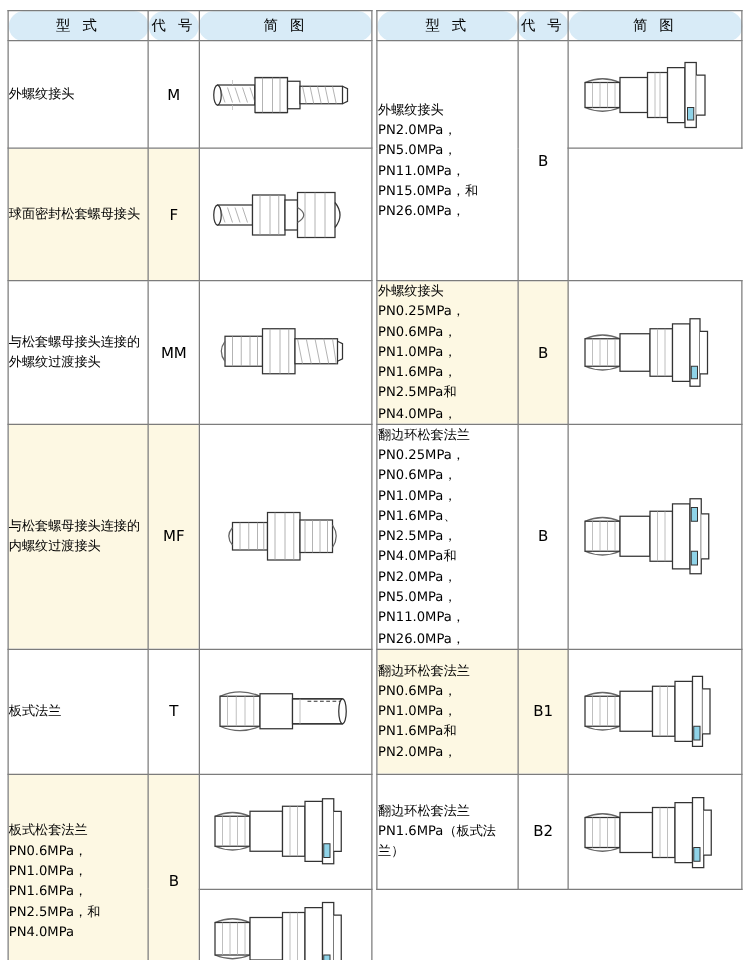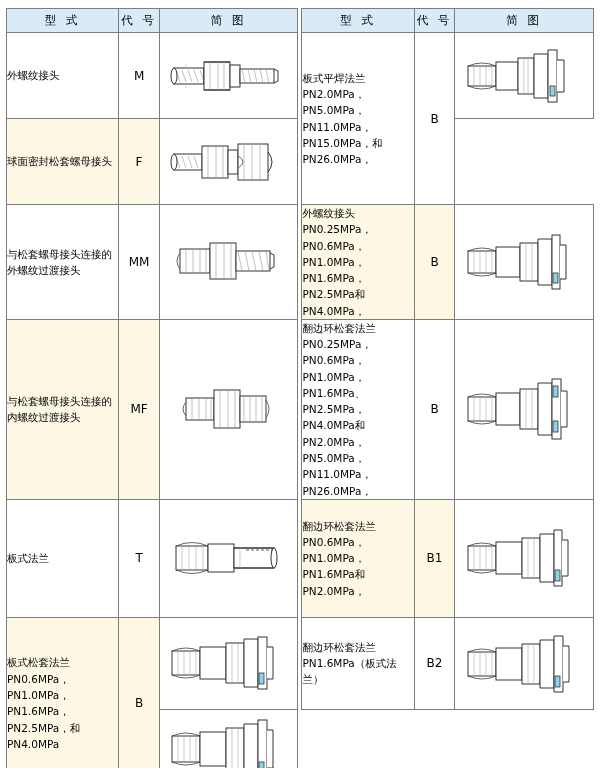--- a/index.html
+++ b/index.html
@@ -33,20 +33,21 @@
     vertical-align: middle;
   }
   thead th {
     background: #d8ebf7;
     height: 24px;
     font-size: 11.5px;
     font-weight: normal;
     color: #000;
     text-align: center;
     letter-spacing: 3px;
+    border-radius: 12px;
   }
   .cell-type {
     font-size: 10.5px;
     line-height: 1.55;
     padding: 4px 5px;
     color: #000;
     text-align: left;
   }
   .cell-type.center-v { vertical-align: middle; margin-left: 36px; }
   .cell-code {
@@ -108,42 +109,42 @@
               <rect x="64" y="25" width="10" height="22" fill="#fff"></rect>
               <rect x="74" y="29" width="34" height="14" fill="#fff"></rect>
               <path d="M76 29 l3 14 M82 29 l3 14 M88 29 l3 14 M94 29 l3 14 M100 29 l3 14" stroke="#999" stroke-width="0.6"></path>
               <path d="M108 29 L112 31 L112 41 L108 43"></path>
               <ellipse cx="8" cy="36" rx="3" ry="8" fill="#fff"></ellipse>
               <path d="M20 24 L20 28 M20 44 L20 48" stroke="#bbb" stroke-width="0.6"></path>
             </g>
           </svg>
         </td>
         <td class="colgap" rowspan="11"></td>
-        <td class="cell-type wh center-v" rowspan="2">板式平焊法兰 PN2.0MPa，PN5.0MPa，PN11.0MPa，PN15.0MPa，和PN26.0MPa，</td>
+        <td class="cell-type wh center-v" rowspan="2">外螺纹接头 PN2.0MPa，PN5.0MPa，PN11.0MPa，PN15.0MPa，和PN26.0MPa，</td>
         <td class="cell-code wh" rowspan="2">B</td>
         <td class="fig" style="height:86px">
           <svg width="125" height="72" viewBox="0 0 125 72">
             <g fill="none" stroke="#333" stroke-width="1">
               <path d="M6 26 q14 -6 28 0 M6 46 q14 6 28 0" stroke="#666"></path>
               <rect x="6" y="26" width="28" height="20" fill="#fff"></rect>
               <path d="M12 26 L12 46 M18 26 L18 46 M24 26 L24 46 M30 26 L30 46" stroke="#aaa" stroke-width="0.6"></path>
               <rect x="34" y="22" width="22" height="28" fill="#fff"></rect>
               <rect x="56" y="18" width="16" height="36" fill="#fff"></rect>
               <path d="M72 14 L86 14 L86 58 L72 58 Z" fill="#fff"></path>
               <rect x="86" y="10" width="9" height="52" fill="#fff"></rect>
               <path d="M95 20 L102 20 L102 52 L95 52" fill="#fff"></path>
               <rect x="88" y="46" width="5" height="10" fill="#8fd3e8" stroke="#333" stroke-width="0.8"></rect>
               <path d="M62 18 L62 54 M66 18 L66 54" stroke="#aaa" stroke-width="0.6"></path>
             </g>
           </svg>
         </td>
       </tr>
 
       <tr>
-        <td class="cell-type hl center-v" style="height:86px">球面密封松套螺母接头</td>
+        <td class="cell-type hl center-v" style="height:106px">球面密封松套螺母接头</td>
         <td class="cell-code hl">F</td>
         <td class="fig">
           <svg width="125" height="72" viewBox="0 0 125 72">
             <g fill="none" stroke="#333" stroke-width="1">
               <rect x="8" y="28" width="28" height="16" fill="#fff"></rect>
               <path d="M10 30 l4 12 M16 30 l4 12 M22 30 l4 12 M28 30 l4 12" stroke="#999" stroke-width="0.6"></path>
               <ellipse cx="8" cy="36" rx="3" ry="8" fill="#fff"></ellipse>
               <rect x="36" y="20" width="26" height="32" fill="#fff"></rect>
               <path d="M42 20 L42 52 M50 20 L50 52 M57 20 L57 52" stroke="#999" stroke-width="0.6"></path>
               <rect x="62" y="24" width="10" height="24" fill="#fff"></rect>
@@ -242,21 +243,21 @@
               <path d="M16 24 L16 48 M23 24 L23 48 M30 24 L30 48 M37 24 L37 48" stroke="#aaa" stroke-width="0.6"></path>
               <rect x="42" y="22" width="26" height="28" fill="#fff"></rect>
               <rect x="68" y="26" width="40" height="20" fill="#fff"></rect>
               <path d="M68 26 L108 26 M68 46 L108 46"></path>
               <path d="M74 26 L74 46" stroke="#aaa" stroke-width="0.6"></path>
               <path d="M80 28 L106 28" stroke="#333" stroke-dasharray="3 2" stroke-width="0.8"></path>
               <ellipse cx="108" cy="36" rx="3" ry="10" fill="#fff"></ellipse>
             </g>
           </svg>
         </td>
-        <td class="cell-type hl center-v" style="height:118px">翻边环松套法兰 PN0.6MPa，PN1.0MPa，PN1.6MPa和PN2.0MPa，</td>
+        <td class="cell-type hl center-v" style="height:100px">翻边环松套法兰 PN0.6MPa，PN1.0MPa，PN1.6MPa和PN2.0MPa，</td>
         <td class="cell-code hl">B1</td>
         <td class="fig">
           <svg width="125" height="84" viewBox="0 0 125 84">
             <g fill="none" stroke="#333" stroke-width="1">
               <path d="M6 30 q14 -6 28 0 M6 54 q14 6 28 0" stroke="#666"></path>
               <rect x="6" y="30" width="28" height="24" fill="#fff"></rect>
               <path d="M12 30 L12 54 M18 30 L18 54 M24 30 L24 54 M30 30 L30 54" stroke="#aaa" stroke-width="0.6"></path>
               <rect x="34" y="26" width="26" height="32" fill="#fff"></rect>
               <rect x="60" y="22" width="18" height="40" fill="#fff"></rect>
               <path d="M78 18 L92 18 L92 66 L78 66 Z" fill="#fff"></path>

